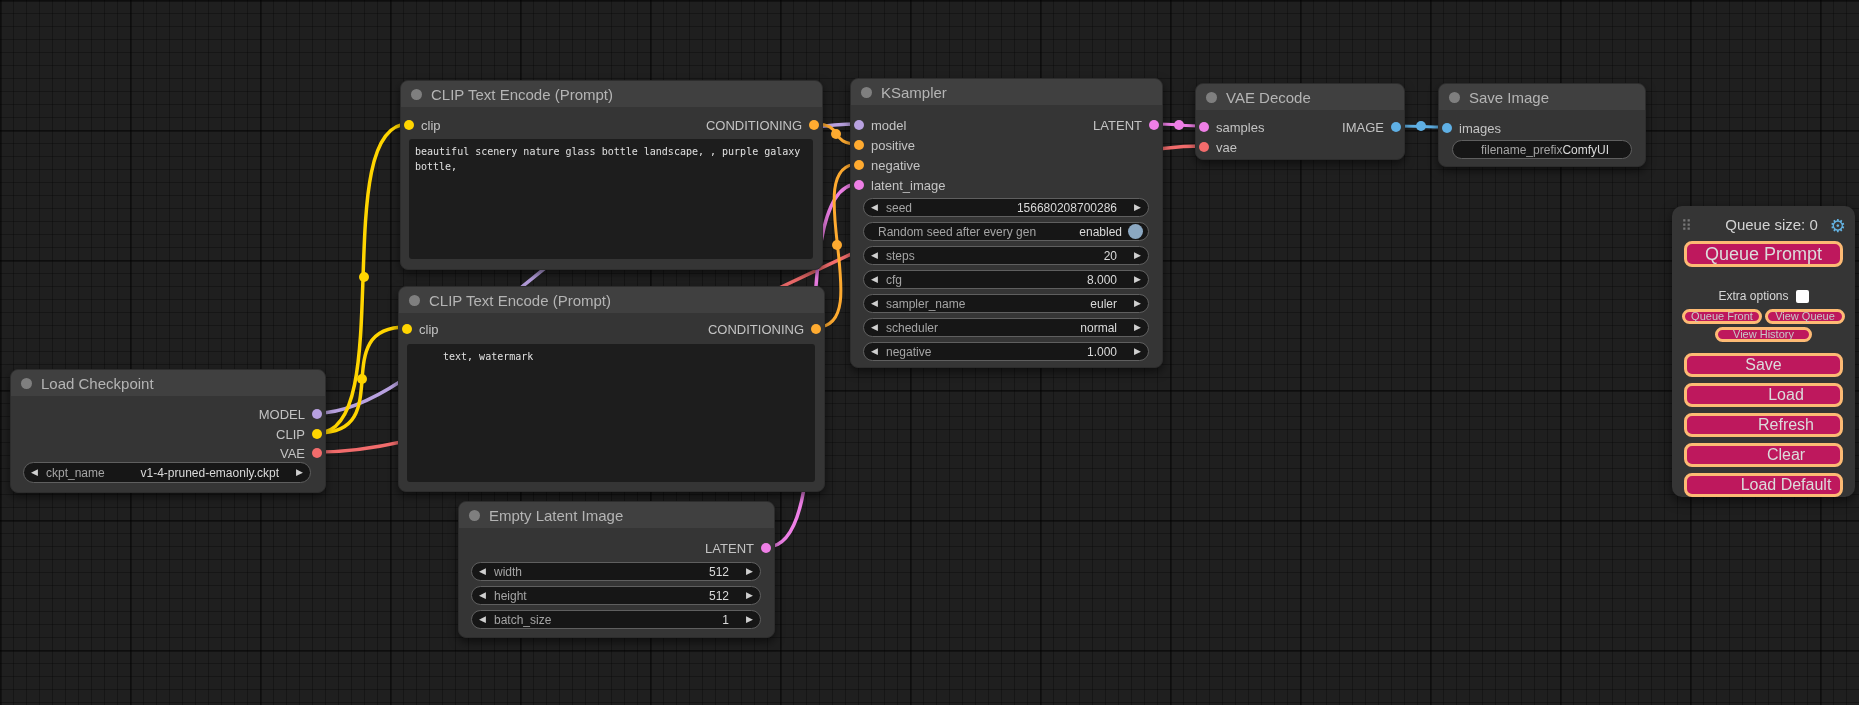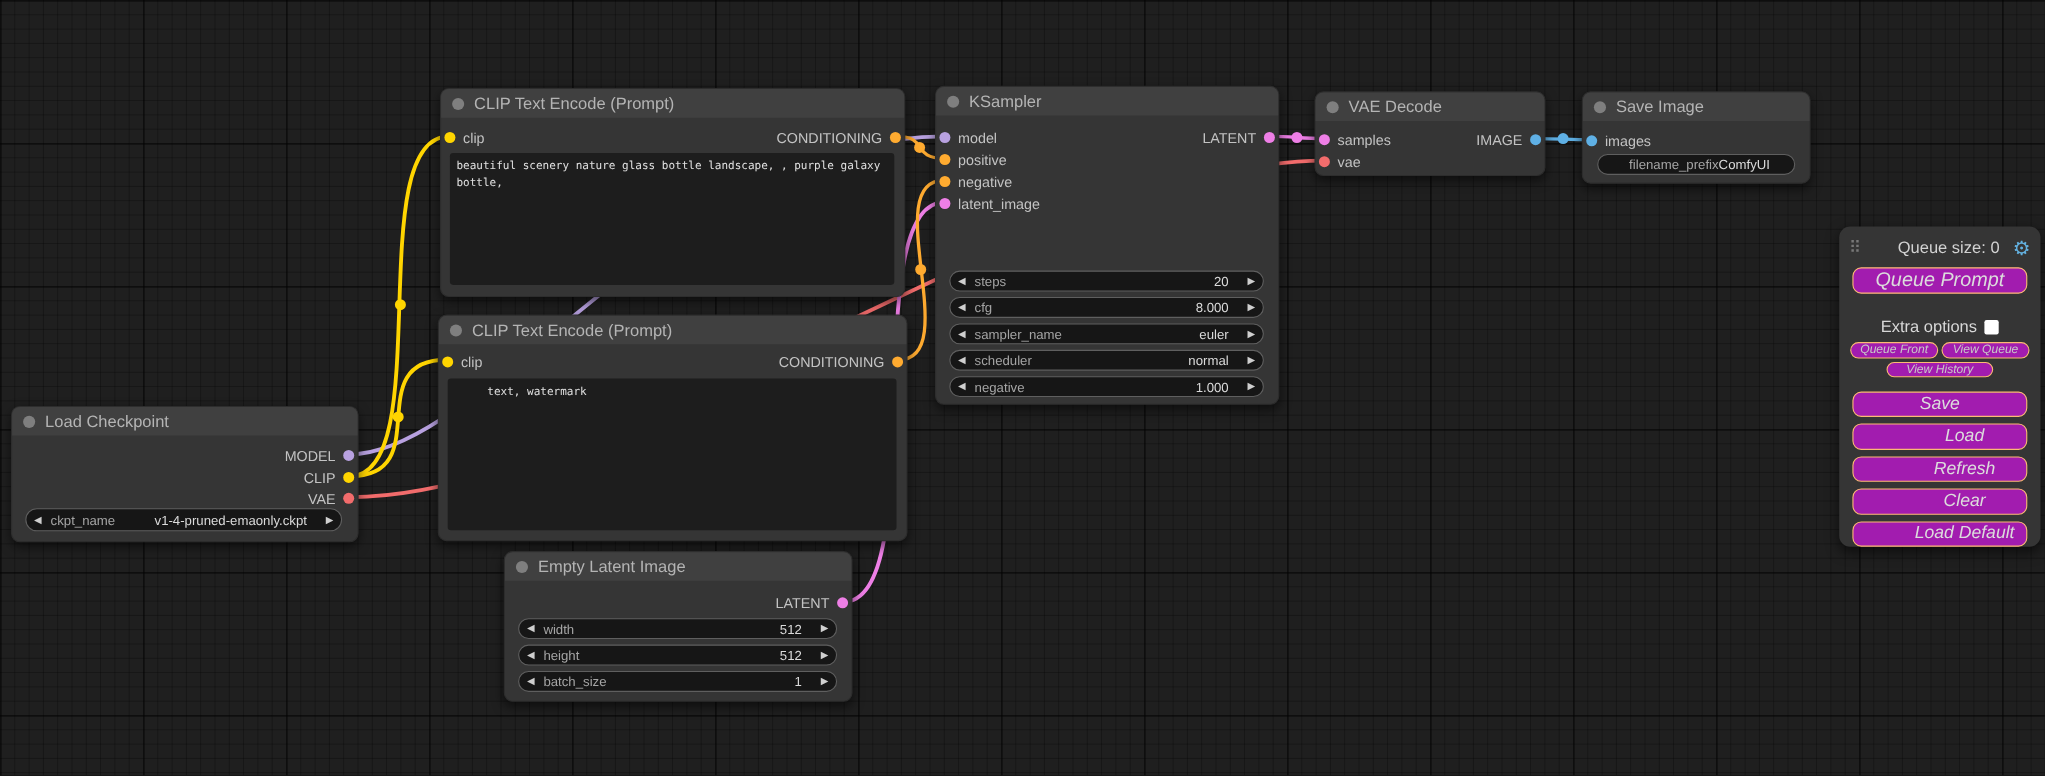--- a/index.html
+++ b/index.html
@@ -50,26 +50,26 @@
     position:absolute;left:1672px;top:206px;width:183px;height:291px;
     background:#353535;border-radius:10px;box-shadow:0 4px 12px rgba(0,0,0,.6);
     box-sizing:border-box;display:flex;flex-direction:column;align-items:stretch;
   }
   #menu .mhead{position:relative;height:20px;margin-top:10px;display:flex;align-items:center;justify-content:center;color:#d2d2d2;font-size:15px;padding-left:16px;}
   .draghandle{position:absolute;left:9px;top:0px;color:#787878;font-size:15px;line-height:20px;}
   .draghandle::before{content:"\283F";}
   .gear{position:absolute;right:9px;top:0px;font-size:18px;line-height:20px;}
   .gear::before{content:"\2699";}
   .btn{
-    background:#a21caf;border:1px solid #fdba74;border-radius:8px;color:#dcdcdc;
-    display:flex;align-items:center;justify-content:center;box-sizing:border-box;cursor:pointer;font-style:italic;
+    background:#be185d;border:3px solid #fdba74;border-radius:8px;color:#dcdcdc;
+    display:flex;align-items:center;justify-content:center;box-sizing:border-box;cursor:pointer;
   }
   .btn.big{height:25px;margin:0 12px;font-size:16px;}
   #queue-prompt{height:26px;margin:8px 12px 0;font-size:18px;}
-  .extra{height:18px;margin-top:22px;display:flex;align-items:center;justify-content:center;color:#d8d8d8;font-size:15px;}
+  .extra{height:18px;margin-top:22px;display:flex;align-items:center;justify-content:center;color:#d8d8d8;font-size:12px;}
   .checkbox{width:13px;height:13px;background:#ffffff;border-radius:2px;margin-left:7px;}
   .smallrow{display:flex;margin:5px 10px 0;gap:3px;}
   .btn.small{height:15px;font-size:11px;border-radius:9px;flex:1;color:#c8c8c8;}
   .btn.vh{height:15px;font-size:11px;border-radius:9px;width:97px;margin:3px auto 0;color:#c8c8c8;}
   .gap{height:14px;}
   .btn.big + .btn.big{margin-top:6px;padding-left:45px;}
 </style>
 </head>
 <body>
 
@@ -168,20 +168,31 @@
       <span>negative</span>
     </div>
     <div class="slot in" style="top:96px;">
       <span class="dot" style="background: rgb(238, 127, 230);"></span>
       <span>latent_image</span>
     </div>
     <div class="slot out" style="top:36px;">
       <span>LATENT</span>
       <span class="dot" style="background: rgb(238, 127, 230);"></span>
     </div>
+    <div class="widget" style="left:12px;right:13px;top:119px;">
+      <span class="warrow wl"></span>
+      <span>seed</span>
+      <span class="wvalue">156680208700286</span>
+      <span class="warrow wr"></span>
+    </div>
+    <div class="widget noarrow" style="left:12px;right:13px;top:143px;">
+      <span>Random seed after every gen</span>
+      <span class="wvalue" style="padding-right:0;">enabled</span>
+      <span class="toggle" style="background: rgb(139, 168, 194);"></span>
+    </div>
     <div class="widget" style="left:12px;right:13px;top:167px;">
       <span class="warrow wl"></span>
       <span>steps</span>
       <span class="wvalue">20</span>
       <span class="warrow wr"></span>
     </div>
     <div class="widget" style="left:12px;right:13px;top:191px;">
       <span class="warrow wl"></span>
       <span>cfg</span>
       <span class="wvalue">8.000</span>

